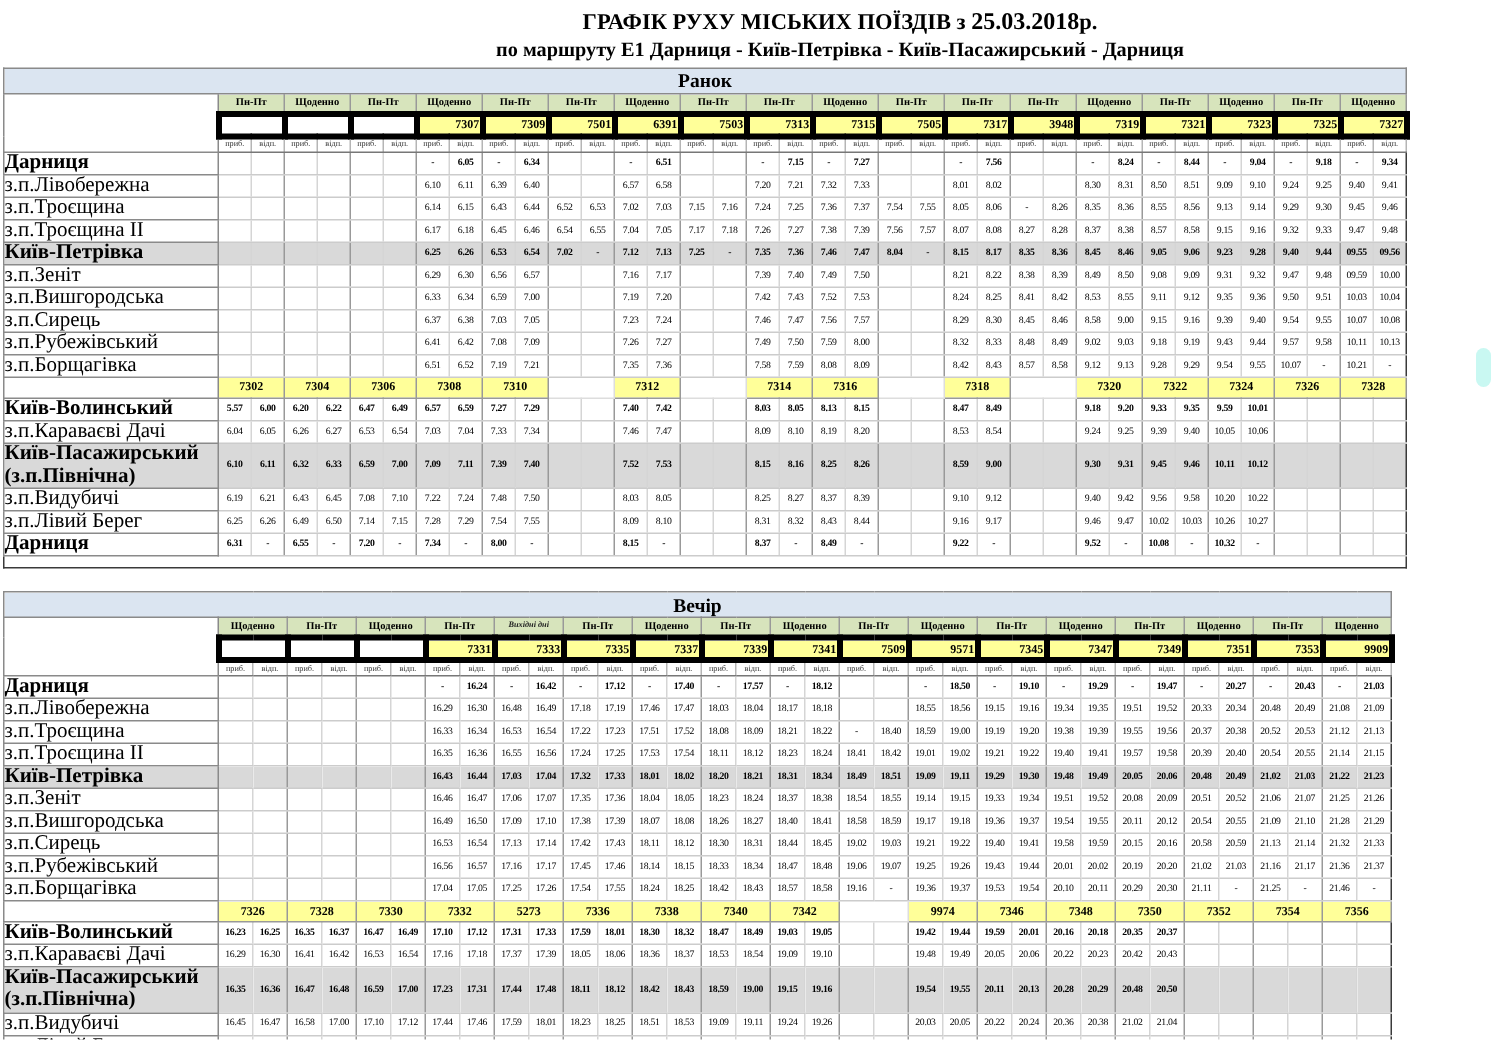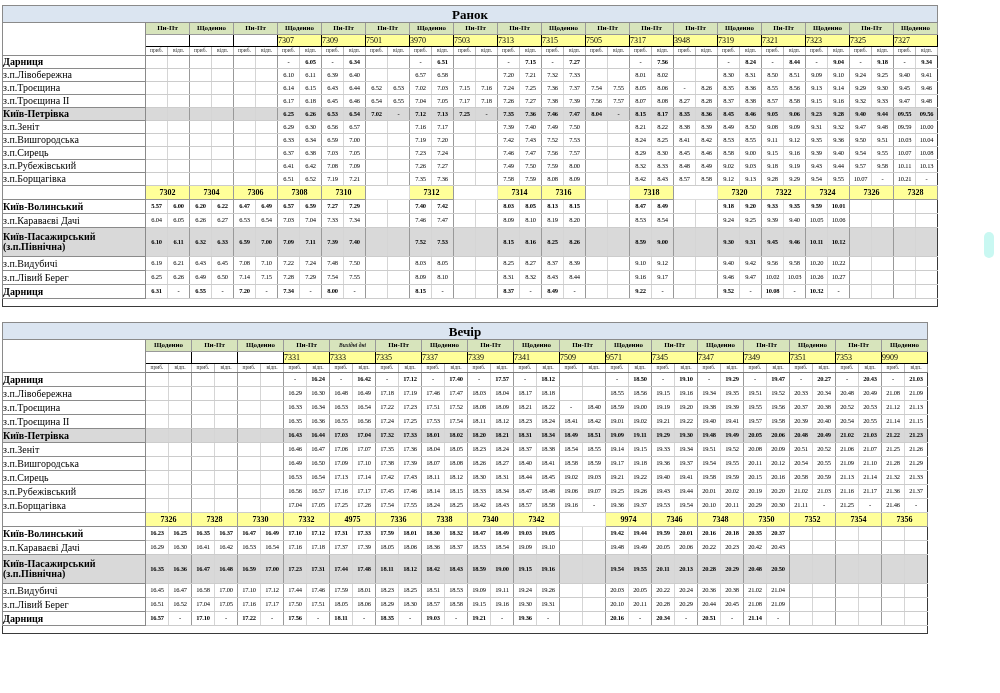--- a/index.html
+++ b/index.html
@@ -14,25 +14,25 @@
 
   #tables{margin-left:2px;}
   table.tt{border-collapse:collapse;table-layout:fixed;border:1.5px solid #3a3a3a;margin-top:2px;}
   table.tt.evening{margin-top:15px;}
   table.tt td{padding:0;overflow:hidden;white-space:nowrap;line-height:1;vertical-align:middle;}
 
   tr.band td{background:#dbe5f1;border:1px solid #8a8a8a;text-align:center;font-weight:bold;font-size:13px;height:16px;}
   td.headcorner{background:#fff;border:1px solid #8a8a8a;}
   tr.days td.day{background:#d7e4bc;border:1px solid #999;text-align:center;font-weight:bold;font-size:7px;height:11px;}
   tr.days td.day.it{font-style:italic;font-size:5.5px;color:#222;}
-  tr.numsrow td{border:1px solid #000000;text-align:left;font-weight:normal;font-size:8px;height:11px;}
+  tr.numsrow td{border:4px solid #000000;text-align:right;font-weight:bold;font-size:8px;height:11px;}
   tr.numsrow td.hasnum{background:#ffff99;}
   tr.sub td{border:1px solid #b5b5b5;border-bottom:1px solid #777;text-align:center;font-size:5.5px;color:#333;height:8px;}
 
-  td.st{border:1px solid #8a8a8a;background:#fff;font-size:10px;padding-left:3px;text-align:left;}
+  td.st{border:1px solid #8a8a8a;background:#fff;font-size:14px;padding-left:3px;text-align:left;}
   td.tc{border-bottom:1px solid #ccc;text-align:center;font-size:6.5px;letter-spacing:-0.2px;}
   td.tc.p{border-left:1px solid #999;}
   td.tc.v{border-left:1px solid #d5d5d5;}
 
   tr.upper td.tc, tr.lower td.tc{background:#fff;}
   table.morning tr.upper td{height:12px;}
   table.evening tr.upper td{height:13px;}
   tr.lower td{height:13px;}
   tr.tall td{height:28px;}
   tr.tall td.st{white-space:normal;line-height:1.05;}
@@ -44,20 +44,22 @@
   tr.mid td.midblank{background:#fff;border:1px solid #ddd;}
   tr.mid td.st{background:#fff;}
   tr.foot td{height:7px;border:none;background:#fff;}
 
   #thumb{position:absolute;left:984px;top:232px;width:10px;height:26px;border-radius:5px;}
 </style>
 </head>
 <body>
 
 <div class="titles">
+  <div class="t1"><span>ГРАФІК РУХУ МІСЬКИХ ПОЇЗДІВ з </span><span class="date">25.03.2018</span><span>р.</span></div>
+  <div class="t2">по маршруту Е1  Дарниця - Київ-Петрівка - Київ-Пасажирський - Дарниця</div>
 </div>
 
 <div id="tables">
     <table class="tt morning">
       <colgroup>
         <col style="width: 143px;">
         <col style="width: 22px;">
         <col style="width: 22px;">
         <col style="width: 22px;">
         <col style="width: 22px;">
@@ -119,21 +121,21 @@
           <td class="day" colspan="2">Пн-Пт</td>
           <td class="day" colspan="2">Щоденно</td>
         </tr>
         <tr class="numsrow">
           <td colspan="2"></td>
           <td colspan="2"></td>
           <td colspan="2"></td>
           <td class="hasnum" colspan="2">7307</td>
           <td class="hasnum" colspan="2">7309</td>
           <td class="hasnum" colspan="2">7501</td>
-          <td class="hasnum" colspan="2">3970</td>
+          <td class="hasnum" colspan="2">6391</td>
           <td class="hasnum" colspan="2">7503</td>
           <td class="hasnum" colspan="2">7313</td>
           <td class="hasnum" colspan="2">7315</td>
           <td class="hasnum" colspan="2">7505</td>
           <td class="hasnum" colspan="2">7317</td>
           <td class="hasnum" colspan="2">3948</td>
           <td class="hasnum" colspan="2">7319</td>
           <td class="hasnum" colspan="2">7321</td>
           <td class="hasnum" colspan="2">7323</td>
           <td class="hasnum" colspan="2">7325</td>
@@ -1313,21 +1315,21 @@
           <td class="tc v">-</td>
           <td class="tc p">21.46</td>
           <td class="tc v">-</td>
         </tr>
         <tr class="mid">
           <td class="st"></td>
           <td class="midnum" colspan="2">7326</td>
           <td class="midnum" colspan="2">7328</td>
           <td class="midnum" colspan="2">7330</td>
           <td class="midnum" colspan="2">7332</td>
-          <td class="midnum" colspan="2">4975</td>
+          <td class="midnum" colspan="2">5273</td>
           <td class="midnum" colspan="2">7336</td>
           <td class="midnum" colspan="2">7338</td>
           <td class="midnum" colspan="2">7340</td>
           <td class="midnum" colspan="2">7342</td>
           <td class="midblank" colspan="2"></td>
           <td class="midnum" colspan="2">9974</td>
           <td class="midnum" colspan="2">7346</td>
           <td class="midnum" colspan="2">7348</td>
           <td class="midnum" colspan="2">7350</td>
           <td class="midnum" colspan="2">7352</td>

